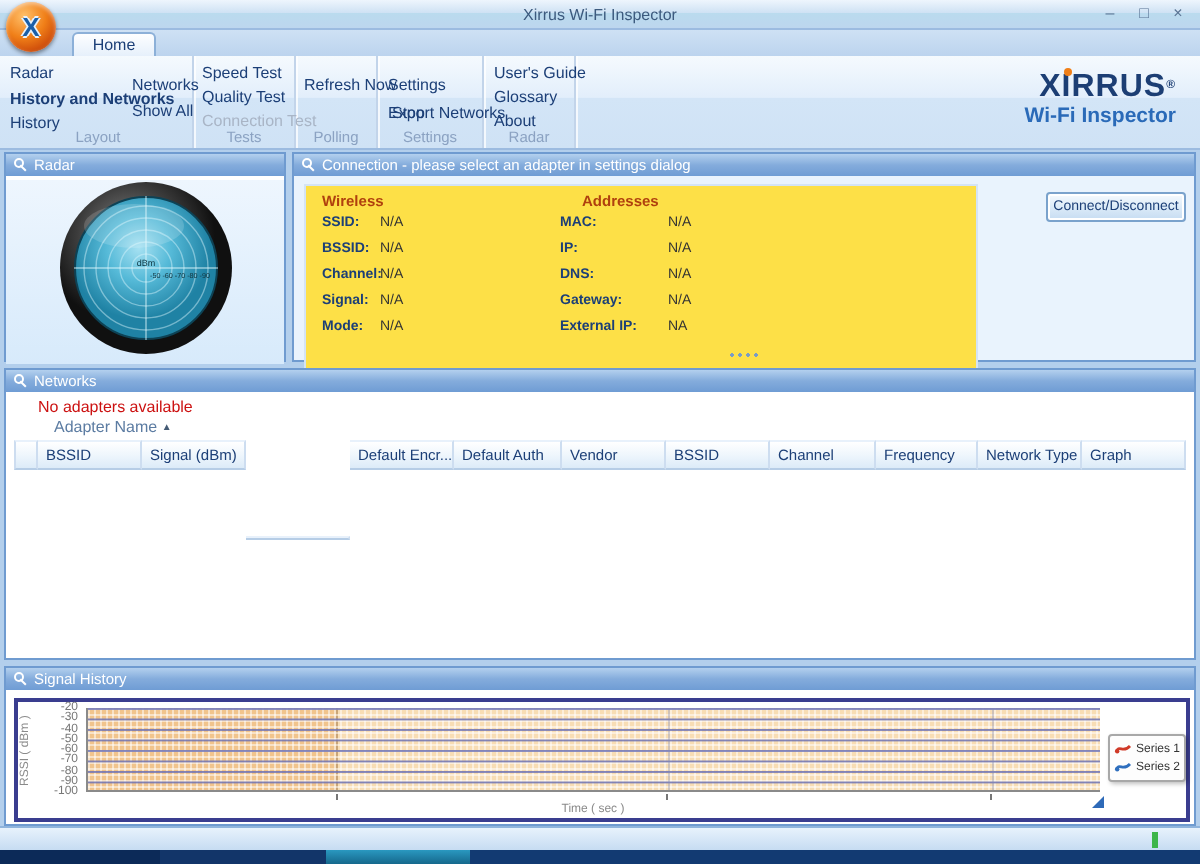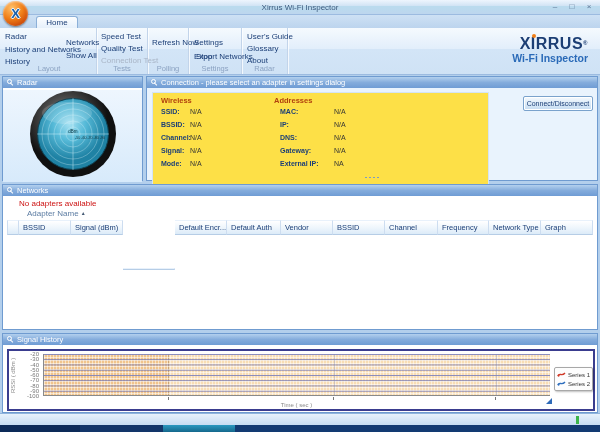--- a/index.html
+++ b/index.html
@@ -144,21 +144,21 @@
     <span>X</span>
   </div>
 
   <div class="tabrow">
     <div class="tab-home">Home</div>
   </div>
 
   <div class="ribbon">
     <div class="rgroup" style="left:2px;width:95px;">
       <div class="ritem" style="left:3px;top:4px;">Radar</div>
-      <div class="ritem" style="left:3px;top:17px;">History and Networks</div>
+      <div class="ritem" style="left:3px;top:17px;font-weight:bold;">History and Networks</div>
       <div class="ritem" style="left:3px;top:29px;">History</div>
       <div class="ritem" style="left:64px;top:10px;">Networks</div>
       <div class="ritem" style="left:64px;top:23px;">Show All</div>
       <div class="rcaption">Layout</div>
     </div>
     <div class="rgroup" style="left:97px;width:51px;">
       <div class="ritem" style="left:4px;top:4px;">Speed Test</div>
       <div class="ritem" style="left:4px;top:16px;">Quality Test</div>
       <div class="ritem disabled" style="left:4px;top:28px;">Connection Test</div>
       <div class="rcaption">Tests</div>
@@ -234,21 +234,21 @@
           <div class="f-value" style="left:37px;top:15px;">N/A</div>
           <div class="f-label" style="left:8px;top:28px;">BSSID:</div>
           <div class="f-value" style="left:37px;top:28px;">N/A</div>
           <div class="f-label" style="left:8px;top:41px;">Channel:</div>
           <div class="f-value" style="left:37px;top:41px;">N/A</div>
           <div class="f-label" style="left:8px;top:54px;">Signal:</div>
           <div class="f-value" style="left:37px;top:54px;">N/A</div>
           <div class="f-label" style="left:8px;top:67px;">Mode:</div>
           <div class="f-value" style="left:37px;top:67px;">N/A</div>
 
-          <div class="sec-h" style="left:121px;top:3px;">Addresses</div>
+          <div class="sec-h" style="left:138px;top:3px;">Addresses</div>
           <div class="f-label" style="left:127px;top:15px;">MAC:</div>
           <div class="f-value" style="left:181px;top:15px;">N/A</div>
           <div class="f-label" style="left:127px;top:28px;">IP:</div>
           <div class="f-value" style="left:181px;top:28px;">N/A</div>
           <div class="f-label" style="left:127px;top:41px;">DNS:</div>
           <div class="f-value" style="left:181px;top:41px;">N/A</div>
           <div class="f-label" style="left:127px;top:54px;">Gateway:</div>
           <div class="f-value" style="left:181px;top:54px;">N/A</div>
           <div class="f-label" style="left:127px;top:67px;">External IP:</div>
           <div class="f-value" style="left:181px;top:67px;">NA</div>

